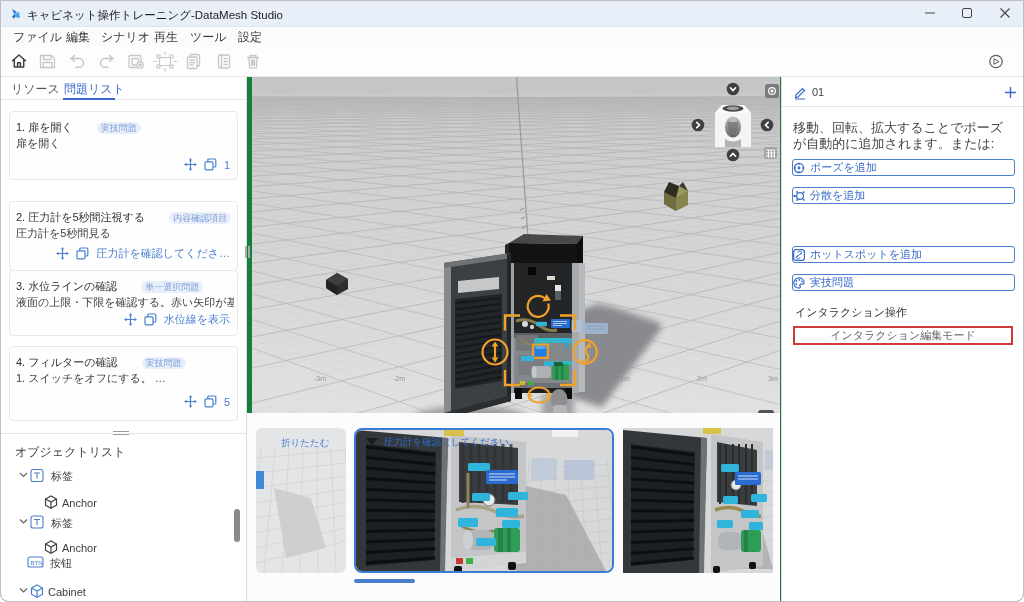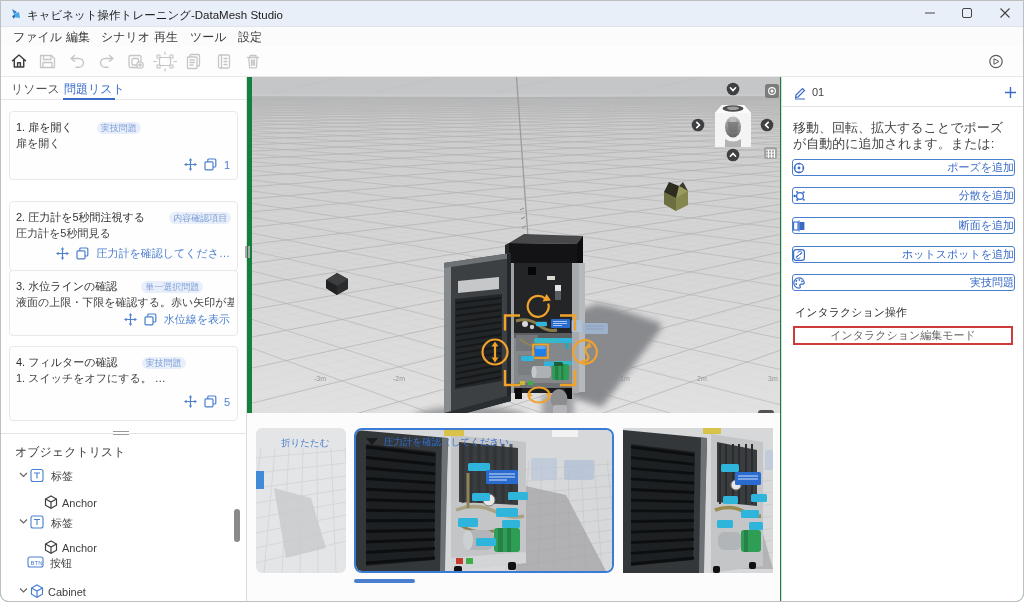--- a/index.html
+++ b/index.html
@@ -24,21 +24,21 @@
 .card .tag{font-size:9px;color:#7e9fd6;background:#e8effb;border-radius:6px;padding:1px 4px;margin-left:21px}
 .card .sub{position:absolute;left:6px;top:24px;font-size:11px;color:#3d3d3d;white-space:nowrap;max-width:218px;overflow:hidden}
 .crow{position:absolute;right:7px;display:flex;align-items:center;gap:7px;font-size:11px;color:#4a7fd0}
 .crow svg{display:block}
 #objhead{position:absolute;left:14px;top:367px;font-size:12px;color:#3c3c3c}
 .tree{position:absolute;left:0;font-size:11px;color:#3c3c3c}
 
 #rpanel{position:absolute;left:780px;top:76px;width:244px;height:526px;background:#fff;border-left:1px solid #dcdcdc}
 #rphead{position:absolute;left:0;top:0;width:244px;height:30px;border-bottom:1px solid #e3e3e3}
 #rphead .num{position:absolute;left:30px;top:9px;font-size:11px;color:#444}
-.rbtn{position:absolute;left:10px;width:223px;height:17px;border:1px solid #4a7fd0;border-radius:3px;background:#fff;color:#3a6bc9;font-size:11px;display:flex;align-items:center;justify-content:space-between;}
+.rbtn{position:absolute;left:10px;width:223px;height:17px;border:1px solid #4a7fd0;border-radius:3px;background:#fff;color:#3a6bc9;font-size:11px;display:flex;align-items:center;justify-content:flex-start;gap:5px}
 #redbtn{position:absolute;left:11px;top:249px;width:220px;height:19px;border:2px solid #cf3b3b;background:#fff;color:#666;font-size:11px;display:flex;align-items:center;justify-content:center}
 
 #vp{position:absolute;left:251px;top:76px;width:528px;height:352px}
 
 #strip{position:absolute;left:246px;top:412px;width:533px;height:214px;background:#fcfcfc}
 .thumb{position:absolute;top:15px;height:145px;border-radius:6px;overflow:hidden}
 #pgbar{position:absolute;left:107px;top:166px;width:61px;height:4px;border-radius:2px;background:#4a7fd0}
 </style></head><body>
 <div id="win">
   <div id="titlebar">
@@ -874,28 +874,20 @@
         <svg width="12" height="12" viewBox="0 0 12 12">
           <circle cx="7" cy="6" r="3.4" fill="none" stroke="#3a6bc9" stroke-width="1.3"></circle>
           <circle cx="1.6" cy="6" r="1.3" fill="#3a6bc9"></circle>
           <circle cx="4" cy="2" r="1" fill="#3a6bc9"></circle>
           <circle cx="10.6" cy="2.2" r="1" fill="#3a6bc9"></circle>
           <circle cx="10.8" cy="9.8" r="1" fill="#3a6bc9"></circle>
           <circle cx="4.2" cy="10" r="1" fill="#3a6bc9"></circle>
         </svg>
         <span>分散を追加</span>
       </div>
-    <div class="rbtn" style="top:140px">
-        <svg width="12" height="12" viewBox="0 0 12 12">
-          <rect x="0.6" y="2" width="4.4" height="8" fill="none" stroke="#3a6bc9" stroke-width="1.1"></rect>
-          <rect x="6.4" y="2" width="5" height="8" fill="#3a6bc9"></rect>
-          <line x1="6" y1="0.5" x2="6" y2="11.5" stroke="#3a6bc9" stroke-width="1.1"></line>
-        </svg>
-        <span>断面を追加</span>
-      </div>
     <div class="rbtn" style="top:169px">
         <svg width="12" height="12" viewBox="0 0 12 12">
           <rect x="0.6" y="0.6" width="10.8" height="10.8" rx="2.4" fill="none" stroke="#3a6bc9" stroke-width="1.2"></rect>
           <path d="M3.4 8.6 L8.6 3.4 M4.6 3.6 L6.2 2.4 A1.6 1.6 0 0 1 8.4 4.6 L7.4 5.8 M7.4 8.4 L5.8 9.6 A1.6 1.6 0 0 1 3.6 7.4 L4.6 6.2" stroke="#3a6bc9" stroke-width="1" fill="none"></path>
         </svg>
         <span>ホットスポットを追加</span>
       </div>
     <div class="rbtn" style="top:197px">
         <svg width="12" height="12" viewBox="0 0 12 12">
           <path d="M6 0.8 A5.2 5.2 0 1 0 6 11.2 C7.4 11.2 7.6 10 7 9.2 C6.4 8.4 7 7.2 8.2 7.2 L10 7.2 A1.6 1.6 0 0 0 11.2 5.4 A5.2 5.2 0 0 0 6 0.8 Z" fill="none" stroke="#3a6bc9" stroke-width="1.2"></path>

